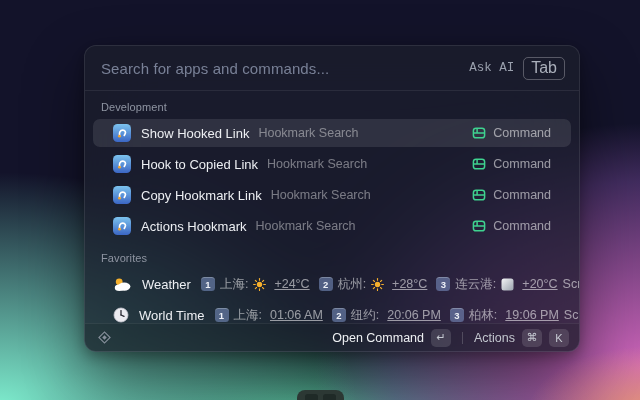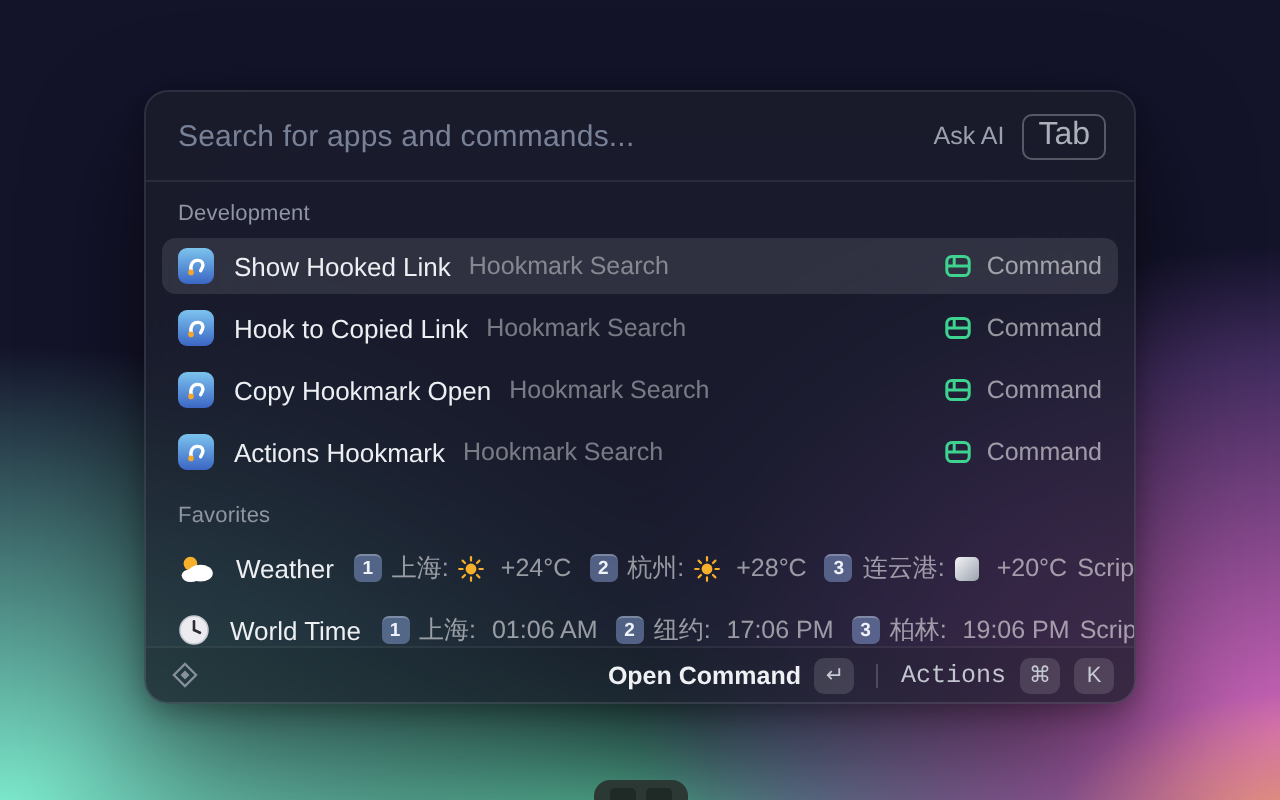--- a/index.html
+++ b/index.html
@@ -10,93 +10,93 @@
     background-color: #13132a;
     background-image:
       radial-gradient(90% 95% at 0% 102%, rgba(130,245,212,0.97) 0%, rgba(130,245,212,0.0) 62%),
       radial-gradient(26% 22% at 102% 103%, rgba(235,155,115,0.95) 0%, rgba(235,155,115,0) 75%),
       radial-gradient(72% 85% at 101% 92%, rgba(222,108,198,0.92) 0%, rgba(150,90,190,0.35) 55%, rgba(222,108,198,0) 72%),
       radial-gradient(62% 42% at 50% 106%, rgba(90,212,160,0.85) 0%, rgba(90,212,160,0) 70%);
   }
 
   
   .window {
-    position: absolute; left: 72px; top: 45px; width: 496px; height: 307px;
+    position: absolute; left: 84px; top: 45px; width: 496px; height: 307px;
     border-radius: 12px;
     background: rgba(28, 31, 43, 0.72);
     backdrop-filter: blur(36px) saturate(1.3);
     -webkit-backdrop-filter: blur(36px) saturate(1.3);
     border: 1px solid rgba(255,255,255,0.09);
     box-shadow: 0 25px 60px rgba(0,0,0,0.45), 0 4px 14px rgba(0,0,0,0.3);
     display: flex; flex-direction: column;
     overflow: hidden;
     color: #e9ebef;
   }
 
   .search-bar {
     height: 45px; flex: 0 0 45px;
     display: flex; align-items: center;
     padding: 0 14px 0 16px;
     border-bottom: 1px solid rgba(255,255,255,0.08);
   }
   .search-placeholder { font-size: 15px; color: #798197; letter-spacing: .1px; }
   .search-spacer { flex: 1; }
-  .ask-ai-label { font-size: 12.5px; color: #9aa0ad; margin-right: 9px; }
+  .ask-ai-label { font-size: 12.5px; color: #9aa0ad; margin-right: 9px; font-family: Liberation Mono, monospace; }
   .tab-badge {
     font-size: 16px; color: #abb0bb;
     border: 1px solid rgba(255,255,255,0.28);
     border-radius: 5px; padding: 2px 7px 3px; line-height: 1;
   }
 
   .list { flex: 1 1 auto; padding: 6px 8px 0; overflow: hidden; }
   .section-label { font-size: 11px; color: #8f95a2; padding: 4px 8px 6px; letter-spacing: .1px; }
   .section-label.second { padding-top: 9px; }
 
   .row {
     display: flex; align-items: center;
     height: 28px; margin-bottom: 3px;
-    padding: 0 8px; border-radius: 7px; text-align: right;
+    padding: 0 20px; border-radius: 7px; text-align: right;
   }
   .row.selected { background: rgba(255,255,255,0.10); }
   .row-icon { flex: 0 0 auto; display: flex; align-items: center; margin-right: 10px; }
   .row-title { font-size: 13px; font-weight: 500; color: #edeff3; white-space: nowrap; }
   .row-subtitle { font-size: 12.5px; color: rgba(255,255,255,0.42); margin-left: 9px; white-space: nowrap; }
   .row-spacer { flex: 1; }
   .accessory { display: flex; align-items: center; gap: 7px; }
   .accessory-label { font-size: 12.5px; color: rgba(255,255,255,0.55); white-space: nowrap; }
 
   
   .entries { display: flex; align-items: center; margin-left: 10px; gap: 4px; }
   .entry { display: flex; align-items: center; gap: 5px; margin-right: 5px; }
   .num-key {
     display: inline-flex; align-items: center; justify-content: center;
     width: 14px; height: 14px; border-radius: 3.5px;
     background: rgba(125,152,200,0.55);
     border-top: 1px solid rgba(255,255,255,0.25);
     font-size: 9.5px; color: #eef1f7; font-weight: 600;
   }
   .entry-city, .entry-val { font-size: 12.5px; color: rgba(255,255,255,0.55); white-space: nowrap; }
-  .entry-val { margin-left: 3px; }
+  .entry-val { margin-left: 3px; text-decoration: underline; }
 
   .footer {
     flex: 0 0 28px; display: flex; align-items: center;
     padding: 0 10px 0 12px;
     border-top: 1px solid rgba(255,255,255,0.07);
     background: rgba(10, 16, 14, 0.10);
   }
   .footer-spacer { flex: 1; }
-  .footer-primary { font-size: 12.5px; font-weight: 700; color: #eef0f3; }
+  .footer-primary { font-size: 12.5px; font-weight: 400; color: #eef0f3; }
   .key-badge {
     display: inline-flex; align-items: center; justify-content: center;
     min-width: 20px; height: 18px; padding: 0 4px;
     border-radius: 5px; background: rgba(255,255,255,0.13);
     font-size: 11px; color: #c6cad2; margin-left: 7px;
   }
   .footer-divider { width: 1px; height: 12px; background: rgba(255,255,255,0.18); margin: 0 11px; }
-  .footer-actions { font-size: 12.5px; color: #c2c6ce; font-family: Liberation Mono, monospace; }
+  .footer-actions { font-size: 12.5px; color: #c2c6ce; }
 
   
   .dock-peek {
     position: absolute; left: 297px; bottom: -2px; width: 47px; height: 12px;
     background: #2c3834; border-radius: 8px 8px 0 0;
     display: flex; justify-content: center; gap: 5px; padding-top: 4px;
   }
   .dock-peek .slot { width: 13px; height: 10px; background: #1f2a27; border-radius: 2.5px; }
 </style>
 </head>
@@ -171,21 +171,21 @@
     </div>
 
     <div class="row">
       <span class="row-icon">
         <svg width="18" height="18" viewBox="0 0 18 18">
             <rect width="18" height="18" rx="4.5" fill="url(#hookbg)"></rect>
             <path d="M6.6 11.6 C5.9 8.2 7.4 6.3 9.7 6.2 C12.2 6.1 12.9 8.2 12.2 9.6 L11.3 11.4" stroke="#fff" stroke-width="1.7" fill="none" stroke-linecap="round"></path>
             <circle cx="6.5" cy="12.2" r="1.4" fill="#f6a62a"></circle>
           </svg>
       </span>
-      <span class="row-title">Copy Hookmark Open</span>
+      <span class="row-title">Copy Hookmark Link</span>
       <span class="row-subtitle">Hookmark Search</span>
       <span class="row-spacer"></span>
       <span class="accessory">
         <svg width="14" height="14" viewBox="0 0 14 14">
             <rect x="1.4" y="2.2" width="11.2" height="9.6" rx="2.6" fill="none" stroke="#3fd390" stroke-width="1.5"></rect>
             <line x1="1.4" y1="7" x2="12.6" y2="7" stroke="#3fd390" stroke-width="1.5"></line>
             <line x1="5.1" y1="2.2" x2="5.1" y2="7" stroke="#3fd390" stroke-width="1.5"></line>
           </svg>
         <span class="accessory-label">Command</span>
       </span>
@@ -287,21 +287,21 @@
       <span class="row-title">World Time</span>
       <span class="entries">
         <span class="entry">
           <span class="num-key">1</span>
           <span class="entry-city">上海:</span>
           <span class="entry-val">01:06 AM</span>
         </span>
         <span class="entry">
           <span class="num-key">2</span>
           <span class="entry-city">纽约:</span>
-          <span class="entry-val">17:06 PM</span>
+          <span class="entry-val">20:06 PM</span>
         </span>
         <span class="entry">
           <span class="num-key">3</span>
           <span class="entry-city">柏林:</span>
           <span class="entry-val">19:06 PM</span>
         </span>
       </span>
       <span class="row-spacer"></span>
       <span class="accessory">
         <span class="accessory-label">Script Command</span>

